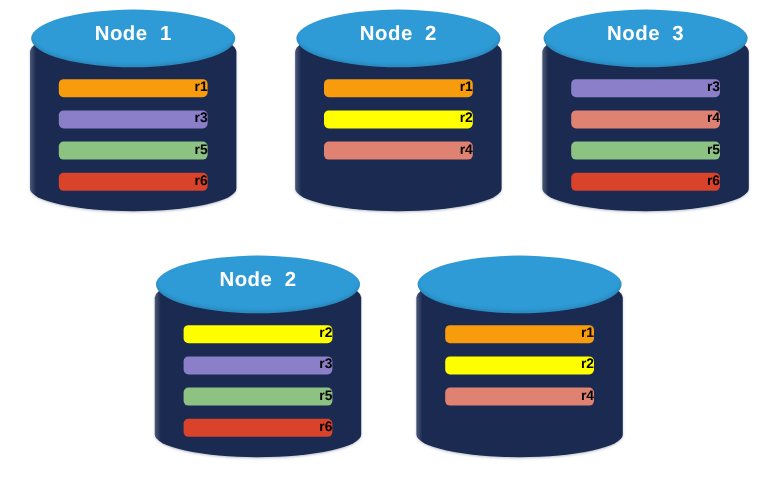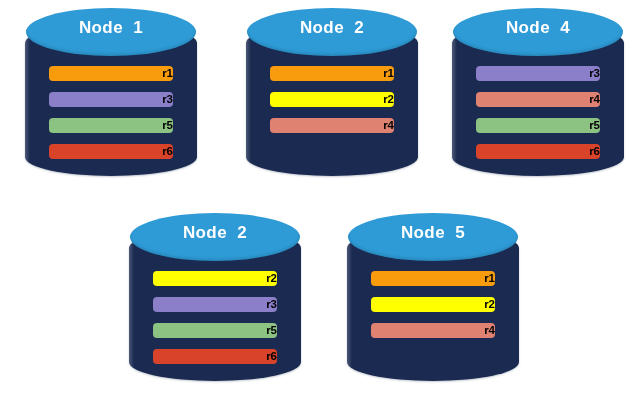--- a/index.html
+++ b/index.html
@@ -115,21 +115,21 @@
       <div class="node-title" style="color: rgb(255, 255, 255);">Node  2</div>
       <div class="records">
         <div class="record" style="background: rgb(248, 156, 14); color: rgb(0, 0, 0);">r1</div>
         <div class="record" style="background: rgb(255, 255, 0); color: rgb(0, 0, 0);">r2</div>
         <div class="record" style="background: rgb(224, 130, 114); color: rgb(0, 0, 0);">r4</div>
       </div>
     </div>
     <div class="node" style="left: 452px; top: 6px;">
       <div class="cyl-body" style="background: rgb(27, 42, 81);"></div>
       <div class="cyl-top" style="background: rgb(46, 155, 214);"></div>
-      <div class="node-title" style="color: rgb(255, 255, 255);">Node  4</div>
+      <div class="node-title" style="color: rgb(255, 255, 255);">Node  3</div>
       <div class="records">
         <div class="record" style="background: rgb(138, 127, 200); color: rgb(0, 0, 0);">r3</div>
         <div class="record" style="background: rgb(224, 130, 114); color: rgb(0, 0, 0);">r4</div>
         <div class="record" style="background: rgb(140, 195, 131); color: rgb(0, 0, 0);">r5</div>
         <div class="record" style="background: rgb(216, 67, 42); color: rgb(0, 0, 0);">r6</div>
       </div>
     </div>
     <div class="node" style="left: 129px; top: 211px;">
       <div class="cyl-body" style="background: rgb(27, 42, 81);"></div>
       <div class="cyl-top" style="background: rgb(46, 155, 214);"></div>
@@ -137,20 +137,19 @@
       <div class="records">
         <div class="record" style="background: rgb(255, 255, 0); color: rgb(0, 0, 0);">r2</div>
         <div class="record" style="background: rgb(138, 127, 200); color: rgb(0, 0, 0);">r3</div>
         <div class="record" style="background: rgb(140, 195, 131); color: rgb(0, 0, 0);">r5</div>
         <div class="record" style="background: rgb(216, 67, 42); color: rgb(0, 0, 0);">r6</div>
       </div>
     </div>
     <div class="node" style="left: 347px; top: 211px;">
       <div class="cyl-body" style="background: rgb(27, 42, 81);"></div>
       <div class="cyl-top" style="background: rgb(46, 155, 214);"></div>
-      <div class="node-title" style="color: rgb(255, 255, 255);">Node  5</div>
       <div class="records">
         <div class="record" style="background: rgb(248, 156, 14); color: rgb(0, 0, 0);">r1</div>
         <div class="record" style="background: rgb(255, 255, 0); color: rgb(0, 0, 0);">r2</div>
         <div class="record" style="background: rgb(224, 130, 114); color: rgb(0, 0, 0);">r4</div>
       </div>
     </div>
   </div>
 
 </body></html>

